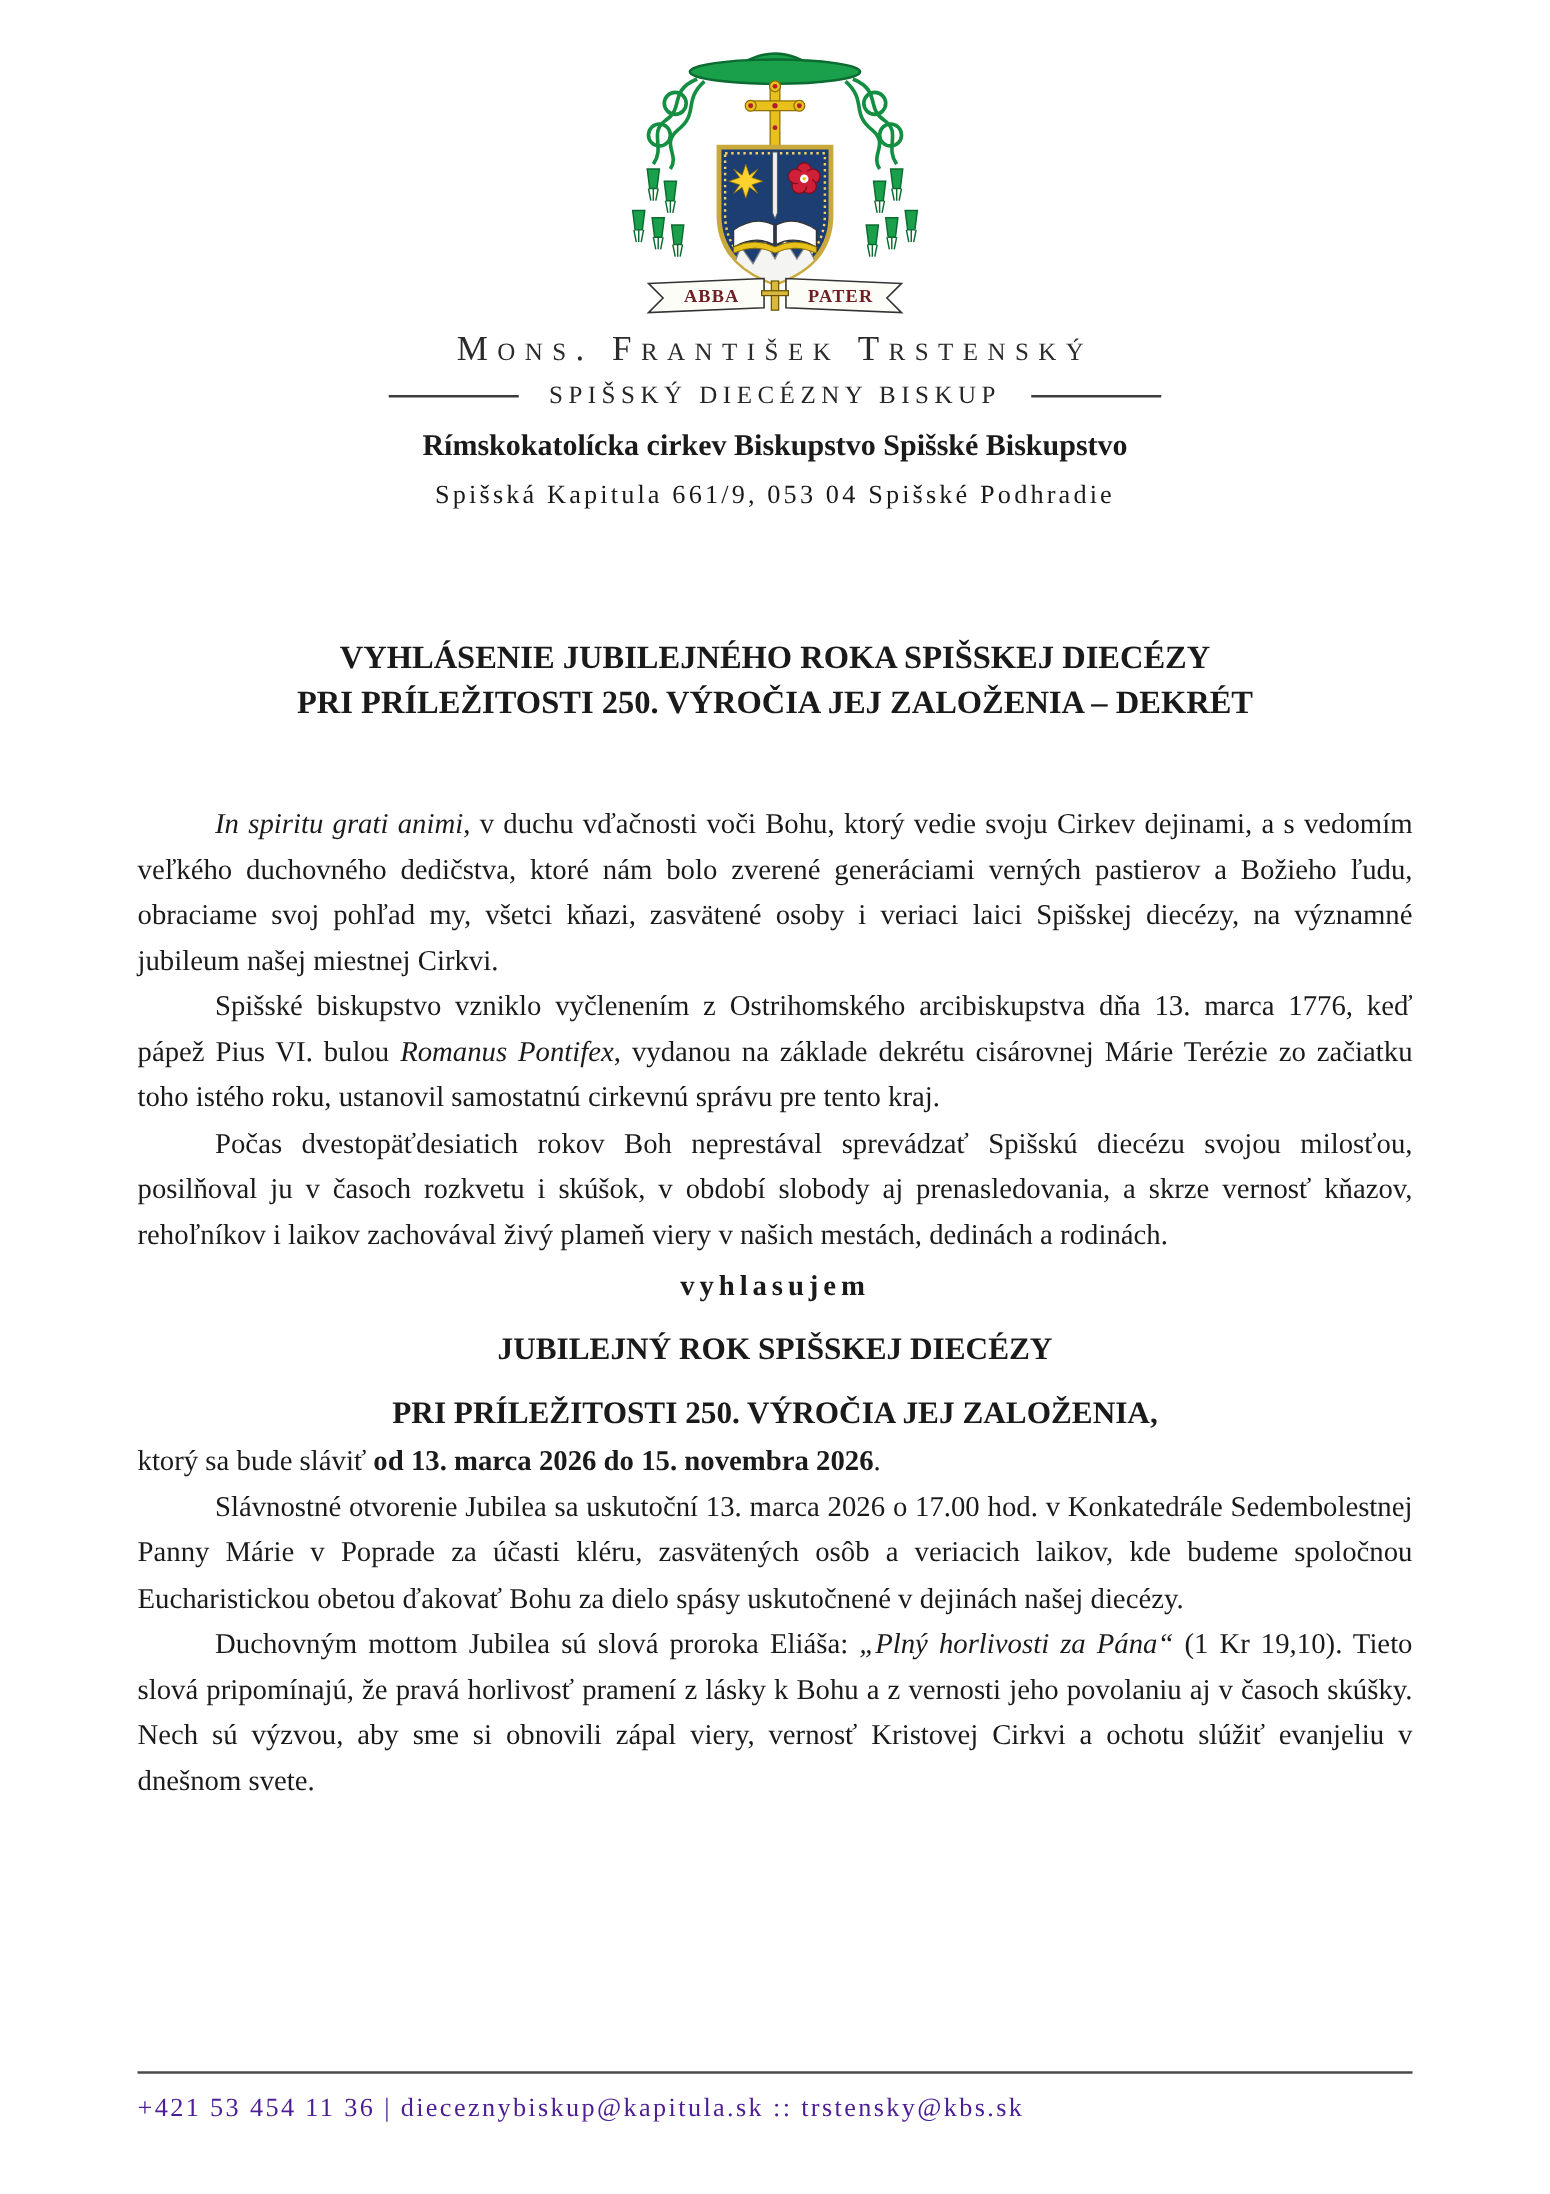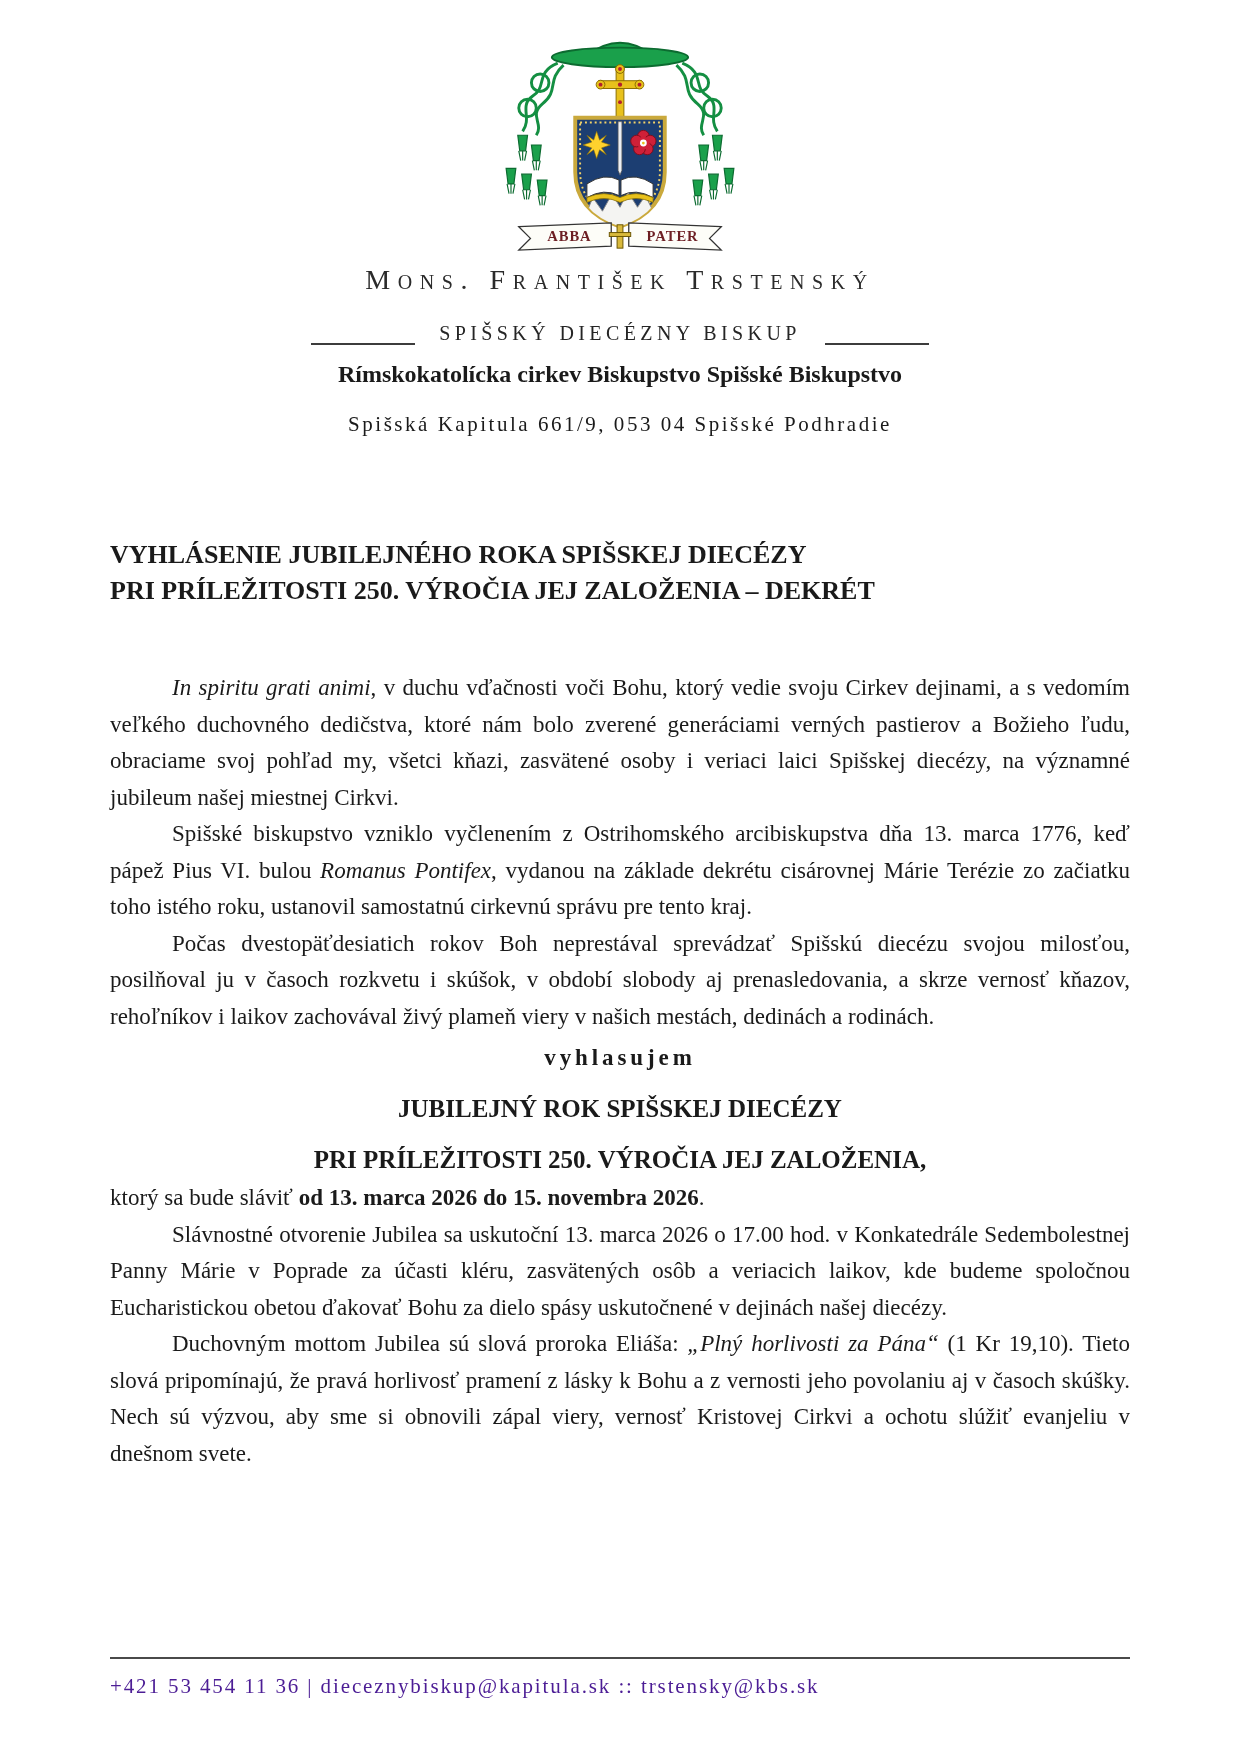--- a/index.html
+++ b/index.html
@@ -14,27 +14,27 @@
   }
   
   .letterhead { text-align: center; }
   .crest { display: block; margin: 0 auto; }
   .bishop-name {
     margin-top: 2px;
     font-size: 28px; letter-spacing: 0.27em;
     font-variant: small-caps; color: #2b2b2b;
     white-space: nowrap;
   }
-  .role-row { display: flex; align-items: flex-end; justify-content: center; gap: 24px; margin-top: 26px; }
+  .role-row { display: flex; align-items: center; justify-content: center; gap: 24px; margin-top: 9px; }
   .rule { width: 104px; height: 2px; background: #3c3c3c; }
   .bishop-role { font-size: 20px; letter-spacing: 0.22em; color: #252525; white-space: nowrap; }
   .org { margin-top: 16px; font-weight: bold; font-size: 24px; }
-  .address { margin-top: 24px; font-size: 21px; letter-spacing: 0.12em; }
+  .address { margin-top: 12px; font-size: 21px; letter-spacing: 0.12em; }
   
-  .doc-title { margin-top: 100px; font-weight: bold; font-size: 26px; line-height: 36px; }
+  .doc-title { text-align: center; margin-top: 100px; font-weight: bold; font-size: 26px; line-height: 36px; }
   
   .body-text { margin-top: 44px; font-size: 23px; line-height: 36.5px; text-align: justify; }
   .body-text p { margin: 0; text-indent: 62px; }
   .body-text p.no-indent { text-indent: 0; }
   .it { font-style: italic; }
   .bd { font-weight: bold; }
   .proclaim { text-align: center; margin: 4px 0 2px 0; }
   .verb { font-weight: bold; font-size: 23px; line-height: 37px; letter-spacing: 0.17em; }
   .proclaim-line { font-weight: bold; font-size: 25px; line-height: 36px; margin-top: 15px; }
   

